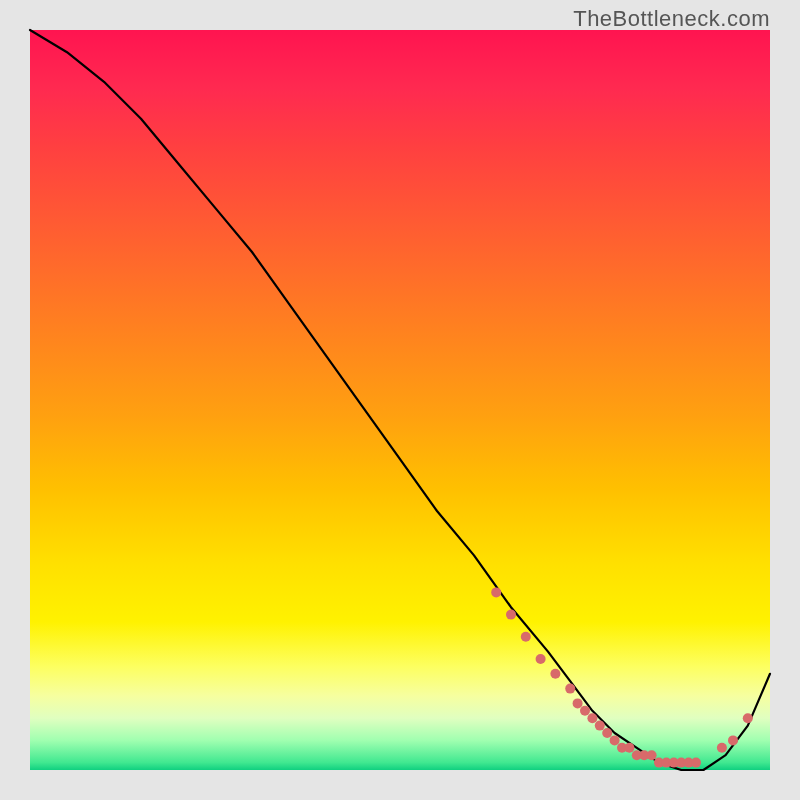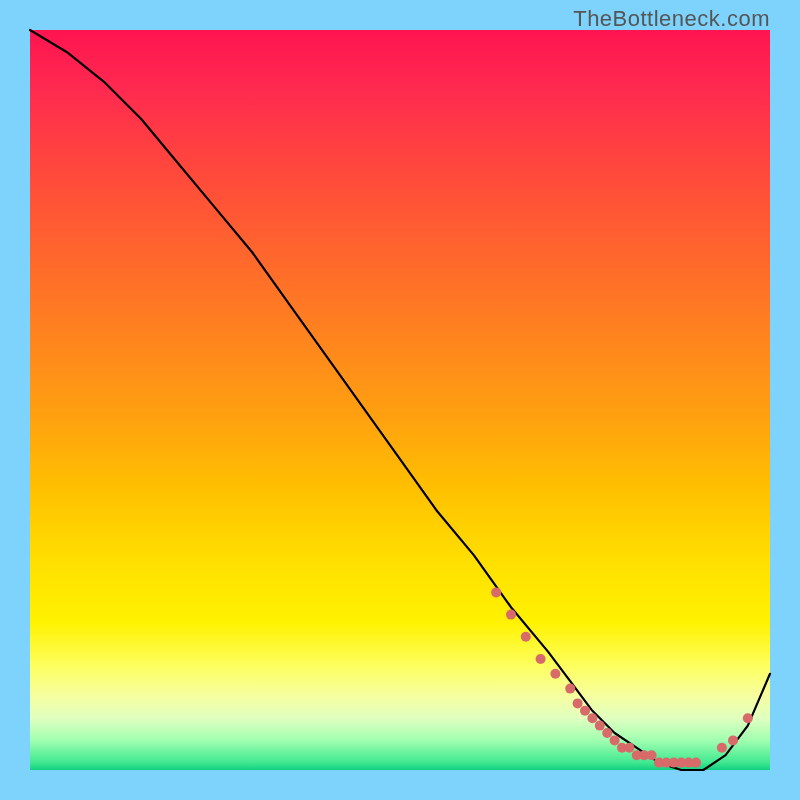--- a/index.html
+++ b/index.html
@@ -8,21 +8,21 @@
     width: 800px;
     height: 800px;
     background: #000;
     overflow: hidden;
     font-family: Arial, Helvetica, sans-serif;
   }
   .stage {
     position: relative;
     width: 800px;
     height: 800px;
-    background: #7dd3fc;
+    background: #e5e5e5;
   }
   .plot {
     position: absolute;
     left: 30px;
     top: 30px;
     width: 740px;
     height: 740px;
     
     background: linear-gradient(to bottom,
       #ff1450 0%,

